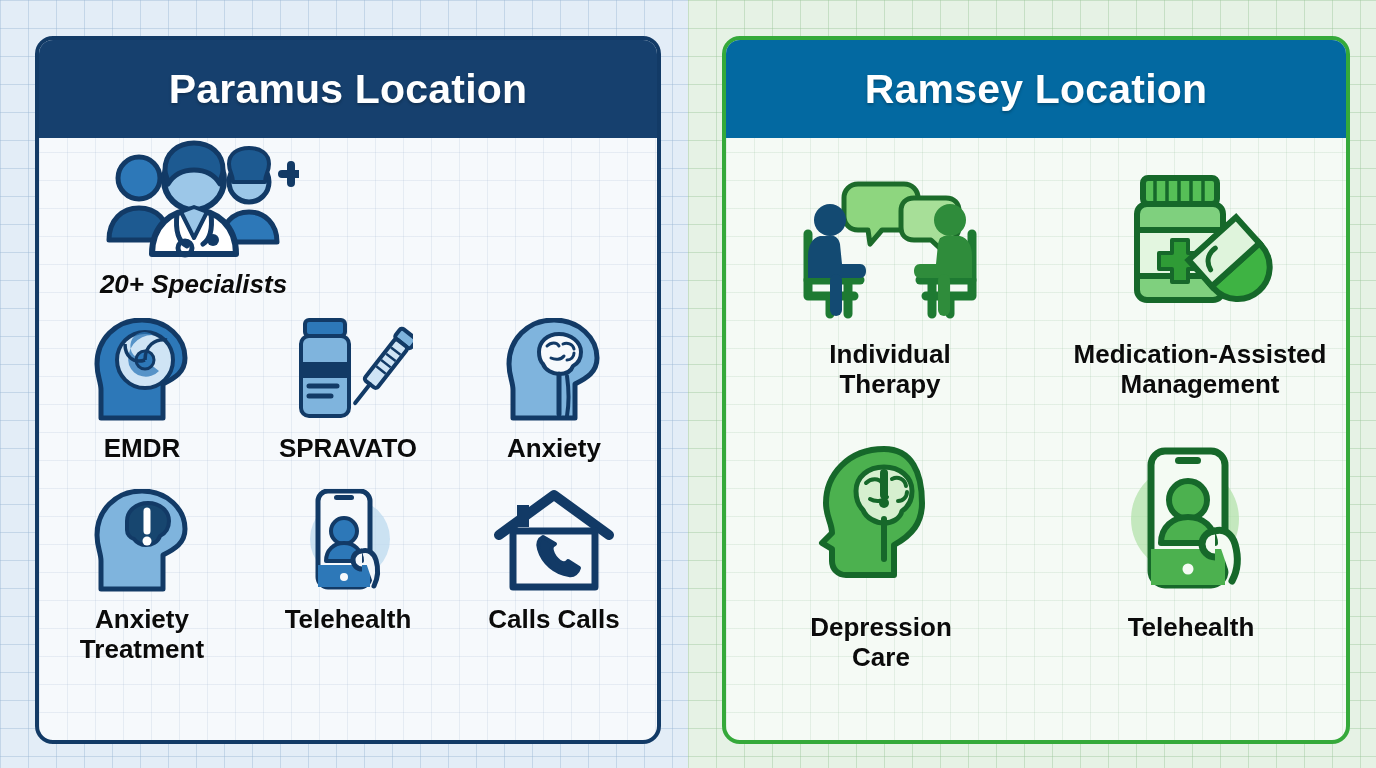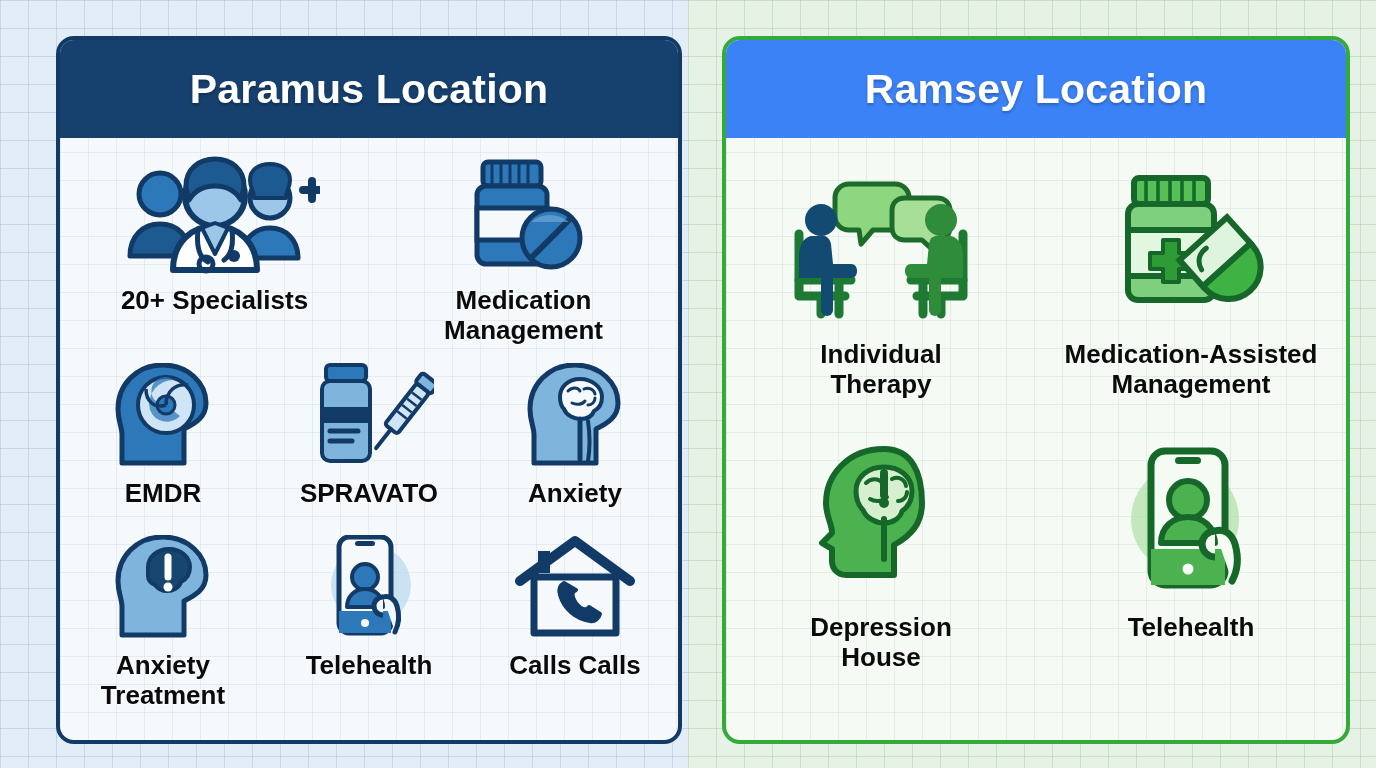--- a/index.html
+++ b/index.html
@@ -27,21 +27,21 @@
       linear-gradient(to bottom, rgba(150,195,150,.40) 1px, transparent 1px);
     background-size:28px 28px;
   }
 
   
   .card{
     position:absolute;border-radius:18px;overflow:hidden;
     display:flex;flex-direction:column;
   }
   #card-paramus{
-    left:56px;top:36px;width:618px;height:700px;
+    left:35px;top:36px;width:618px;height:700px;
     border:4px solid #123a66;background:#f6f9fc;
   }
   #card-ramsey{
     left:722px;top:36px;width:620px;height:700px;
     border:4px solid #35a93a;background:#f5faf5;
   }
   .card-inner-grid{
     position:absolute;inset:0;pointer-events:none;
     background-image:
       linear-gradient(to right, rgba(170,190,210,.22) 1px, transparent 1px),
@@ -55,21 +55,21 @@
   }
 
   .card-header{
     height:98px;flex:0 0 98px;
     display:flex;align-items:center;justify-content:center;
     color:#ffffff;font-size:41px;font-weight:bold;letter-spacing:.2px;
     text-shadow:0 2px 3px rgba(0,0,0,.25);
     position:relative;z-index:2;
   }
   #header-paramus{background:#16406e;}
-  #header-ramsey{background:#3b82f6;}
+  #header-ramsey{background:#0369a1;}
 
   .card-body{
     flex:1;position:relative;z-index:2;
     display:flex;flex-direction:column;
   }
 
   
   .row{display:flex;width:100%;}
   .item{
     display:flex;flex-direction:column;align-items:center;justify-content:flex-start;
@@ -77,37 +77,37 @@
   }
   .item .glyph{
     display:flex;align-items:flex-end;justify-content:center;
   }
   .item .label{
     font-weight:bold;color:#0b0b0b;line-height:1.14;
     text-shadow:0 1px 1px rgba(255,255,255,.7);
   }
 
   
-  #paramus-row1{margin-top:18px;}
+  #paramus-row1{margin-top:2px;font-style:italic;}
   #paramus-row1 .item{width:50%;}
   #paramus-row1 .glyph{height:118px;}
   #paramus-row1 .label{font-size:26px;margin-top:12px;}
 
   #paramus-row2{margin-top:18px;}
   #paramus-row2 .item{width:33.333%;}
   #paramus-row2 .glyph{height:104px;}
   #paramus-row2 .label{font-size:26px;margin-top:12px;}
 
   #paramus-row3{margin-top:26px;}
   #paramus-row3 .item{width:33.333%;}
   #paramus-row3 .glyph{height:104px;}
   #paramus-row3 .label{font-size:26px;margin-top:12px;}
 
   
-  #ramsey-row1{margin-top:34px;}
+  #ramsey-row1{margin-top:34px;padding-left:9px;}
   #ramsey-row1 .item{width:50%;}
   #ramsey-row1 .glyph{height:150px;}
   #ramsey-row1 .label{font-size:26px;margin-top:18px;}
 
   #ramsey-row2{margin-top:46px;}
   #ramsey-row2 .item{width:50%;}
   #ramsey-row2 .glyph{height:150px;}
   #ramsey-row2 .label{font-size:26px;margin-top:18px;}
 
   svg{display:block;}
@@ -150,35 +150,20 @@
             <path d="M122 74c2 18-2 26-8 30" fill="none" stroke="#123a66" stroke-width="5" stroke-linecap="round"></path>
             <circle cx="96" cy="108" r="7" fill="none" stroke="#123a66" stroke-width="5"></circle>
             <circle cx="124" cy="100" r="6" fill="#123a66"></circle>
 
             <path d="M193 34h18M202 25v18" stroke="#123a66" stroke-width="8" stroke-linecap="round"></path>
           </svg>
         </div>
         <div class="label">20+ Specialists</div>
       </div>
 
-      <div class="item">
-        <div class="glyph">
-          <svg width="130" height="118" viewBox="0 0 130 118">
-            <rect x="24" y="6" width="58" height="24" rx="5" fill="#2d78b8" stroke="#123a66" stroke-width="5"></rect>
-            <path d="M33 8v20M42 8v20M51 8v20M60 8v20M69 8v20" stroke="#123a66" stroke-width="3"></path>
-            <rect x="18" y="30" width="70" height="78" rx="9" fill="#2d78b8" stroke="#123a66" stroke-width="5"></rect>
-            <rect x="18" y="52" width="70" height="32" fill="#f6f9fc" stroke="#123a66" stroke-width="5"></rect>
-            <circle cx="92" cy="82" r="29" fill="#2d78b8" stroke="#123a66" stroke-width="5"></circle>
-            <path d="M74 100 L110 64" stroke="#123a66" stroke-width="6" stroke-linecap="round"></path>
-            <path d="M72 66a29 29 0 0 1 38 0z" fill="#7fb4dd" opacity=".55"></path>
-          </svg>
-        </div>
-        <div class="label" style="white-space:pre-line">Medication
-Management</div>
-      </div>
     </div>
 
     <div class="row" id="paramus-row2">
 
       <div class="item">
         <div class="glyph">
           <svg width="110" height="104" viewBox="0 0 110 104">
             <path d="M55 2C28 2 10 22 10 46c0 12 4 18 4 26v28h62V66c12-6 22-12 22-26C98 20 80 2 55 2z" fill="#2d78b8" stroke="#123a66" stroke-width="5" stroke-linejoin="round"></path>
             <circle cx="58" cy="42" r="28" fill="#cfe4f5" stroke="#123a66" stroke-width="4"></circle>
             <path d="M58 42a14 14 0 1 1 8-25 24 24 0 0 0-24 30 18 18 0 0 0 30 6" fill="#2d78b8" opacity=".75"></path>
@@ -336,21 +321,21 @@
           <svg width="150" height="150" viewBox="0 0 150 150">
             <path d="M78 4C42 4 20 30 20 58c0 14 6 20 6 30l-10 10 10 6v12c0 8 6 14 14 14h48V100c18-10 28-22 28-42C116 28 106 4 78 4z" fill="#4cb14f" stroke="#16682a" stroke-width="6" stroke-linejoin="round"></path>
             <path d="M50 46c0-14 12-24 28-24s28 10 28 24c0 10-4 16-10 20-2 8-10 12-18 12-8 0-18-5-21-13-4-4-7-11-7-19z" fill="#d6efcf" stroke="#16682a" stroke-width="5" stroke-linejoin="round"></path>
             <path d="M60 38c5-5 13-5 16 0M86 34c6-3 13 0 14 7M64 54c5 3 13 3 17-2M92 56c5 0 9-4 9-9" fill="none" stroke="#16682a" stroke-width="4" stroke-linecap="round"></path>
             <path d="M78 74v40" fill="none" stroke="#16682a" stroke-width="6" stroke-linecap="round"></path>
             <path d="M78 28v22" stroke="#16682a" stroke-width="8" stroke-linecap="round"></path>
             <circle cx="78" cy="58" r="5" fill="#16682a"></circle>
           </svg>
         </div>
         <div class="label" style="white-space:pre-line">Depression
-House</div>
+Care</div>
       </div>
 
       <div class="item">
         <div class="glyph">
           <svg width="160" height="150" viewBox="0 0 160 150">
             <circle cx="74" cy="74" r="54" fill="#a9deA0" opacity=".65"></circle>
             <rect x="40" y="6" width="74" height="134" rx="14" fill="#f4fbf3" stroke="#16682a" stroke-width="7"></rect>
             <rect x="64" y="12" width="26" height="7" rx="3.5" fill="#16682a"></rect>
             <rect x="40" y="104" width="74" height="36" fill="#4cb14f"></rect>
             <circle cx="77" cy="124" r="5.5" fill="#f4fbf3"></circle>

